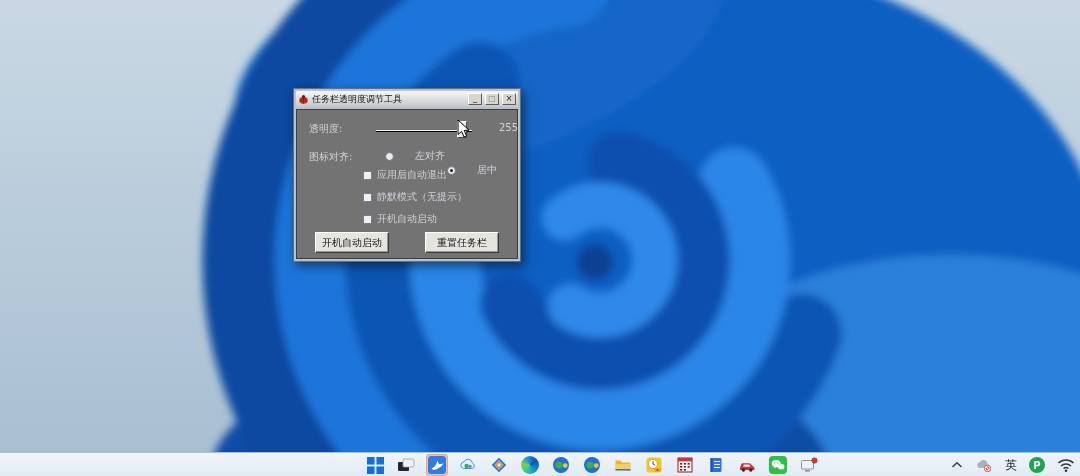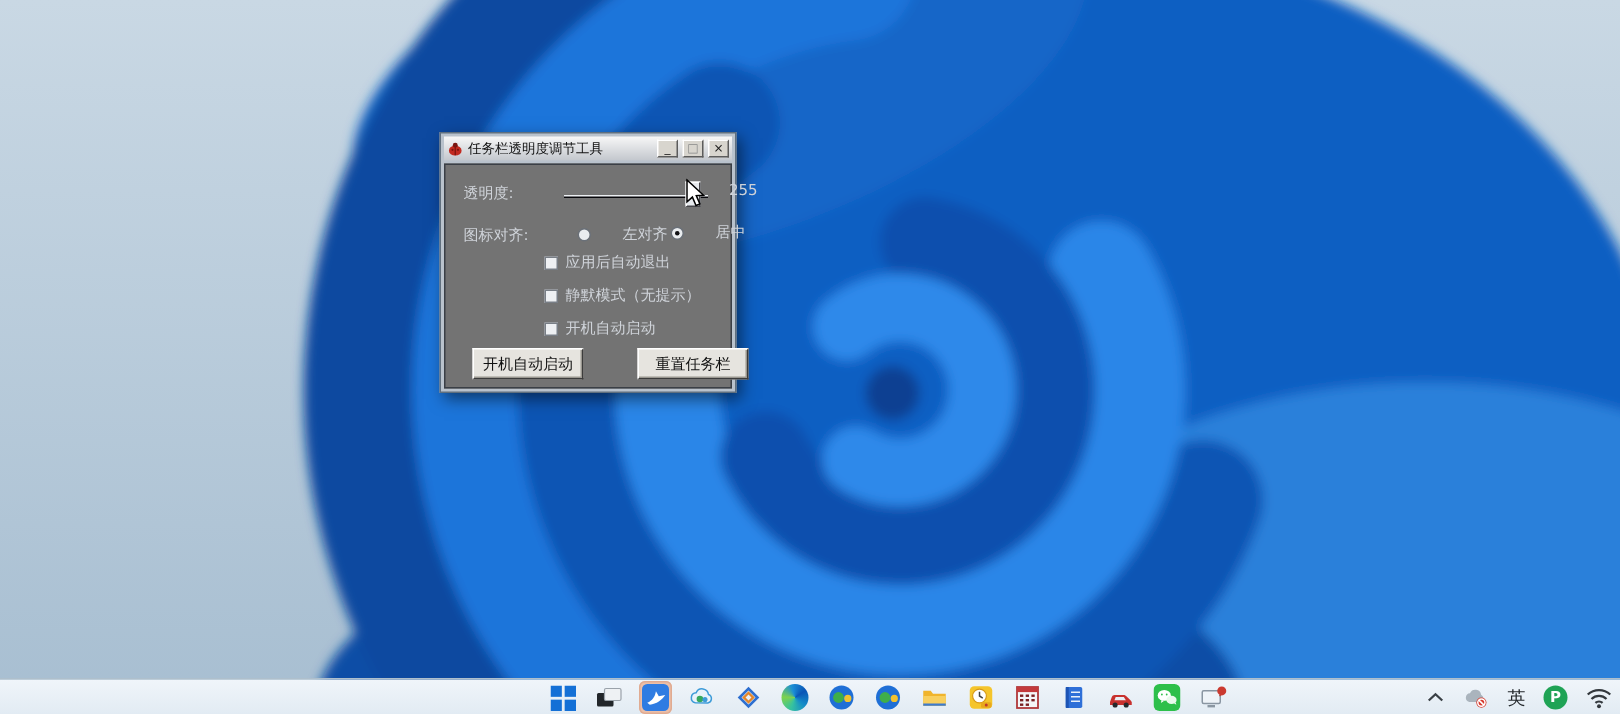--- a/index.html
+++ b/index.html
@@ -1,21 +1,21 @@
 <!DOCTYPE html>
 <html><head>
 <meta charset="utf-8">
 <style>
   * { margin:0; padding:0; box-sizing:border-box; }
   body { font-family:"DejaVu Sans","Liberation Sans",sans-serif; background:#000; }
   .screen { position:relative; width:1080px; height:476px; overflow:hidden; }
   .wallpaper { position:absolute; inset:0; width:1080px; height:476px; }
 
   
-  .app-window { position:absolute; left:293px; top:88px; width:198px;
+  .app-window { position:absolute; left:293px; top:88px; width:228px;
     background:#b9c2cc; border:1px solid #5f6f7e; padding:2px;
     box-shadow:3px 4px 10px rgba(0,0,0,.5); }
   .titlebar { height:16px; display:flex; align-items:center; gap:3px;
     background:linear-gradient(#f7f7f7,#c3c7cd); padding:0 2px; }
   .title-icon { width:11px; height:11px; flex:0 0 auto; }
   .title-text { flex:1; font-size:9px; color:#101010; white-space:nowrap; overflow:hidden; }
   .win-btn { width:14px; height:12px; background:#d8d5ce; border:1px solid;
     border-color:#ffffff #5c5c5c #5c5c5c #ffffff; font-size:8px; line-height:9px;
     text-align:center; color:#1a1a1a; cursor:default; }
   .win-btn.disabled { color:#8a8a8a; }
@@ -102,28 +102,28 @@
       <span class="title-text">任务栏透明度调节工具</span>
       <div class="win-btn">_</div>
       <div class="win-btn disabled">□</div>
       <div class="win-btn">×</div>
     </div>
 
     <div class="win-content">
       <span class="abs" style="left:12px; top:12px;">透明度:</span>
       <div class="slider-track"></div>
       <div class="slider-thumb"></div>
-      <span class="abs" style="left:189px; top:12px;">255</span>
+      <span class="abs" style="left:202px; top:12px;">255</span>
 
       <span class="abs" style="left:12px; top:40px;">图标对齐:</span>
       <div class="abs radio-row" style="left:88px; top:39px;">
         <span class="radio-circle"></span>
         <span>左对齐</span>
       </div>
-      <div class="abs radio-row" style="left:150px; top:38px;justify-content:flex-end;">
+      <div class="abs radio-row" style="left:150px; top:53px;justify-content:flex-end;">
         <span class="radio-circle checked"></span>
         <span>居中</span>
       </div>
 
       <div class="abs cb-row" style="left:66px; top:58px;">
         <span class="cb-box"></span>
         <span>应用后自动退出</span>
       </div>
       <div class="abs cb-row" style="left:66px; top:80px;">
         <span class="cb-box"></span>

